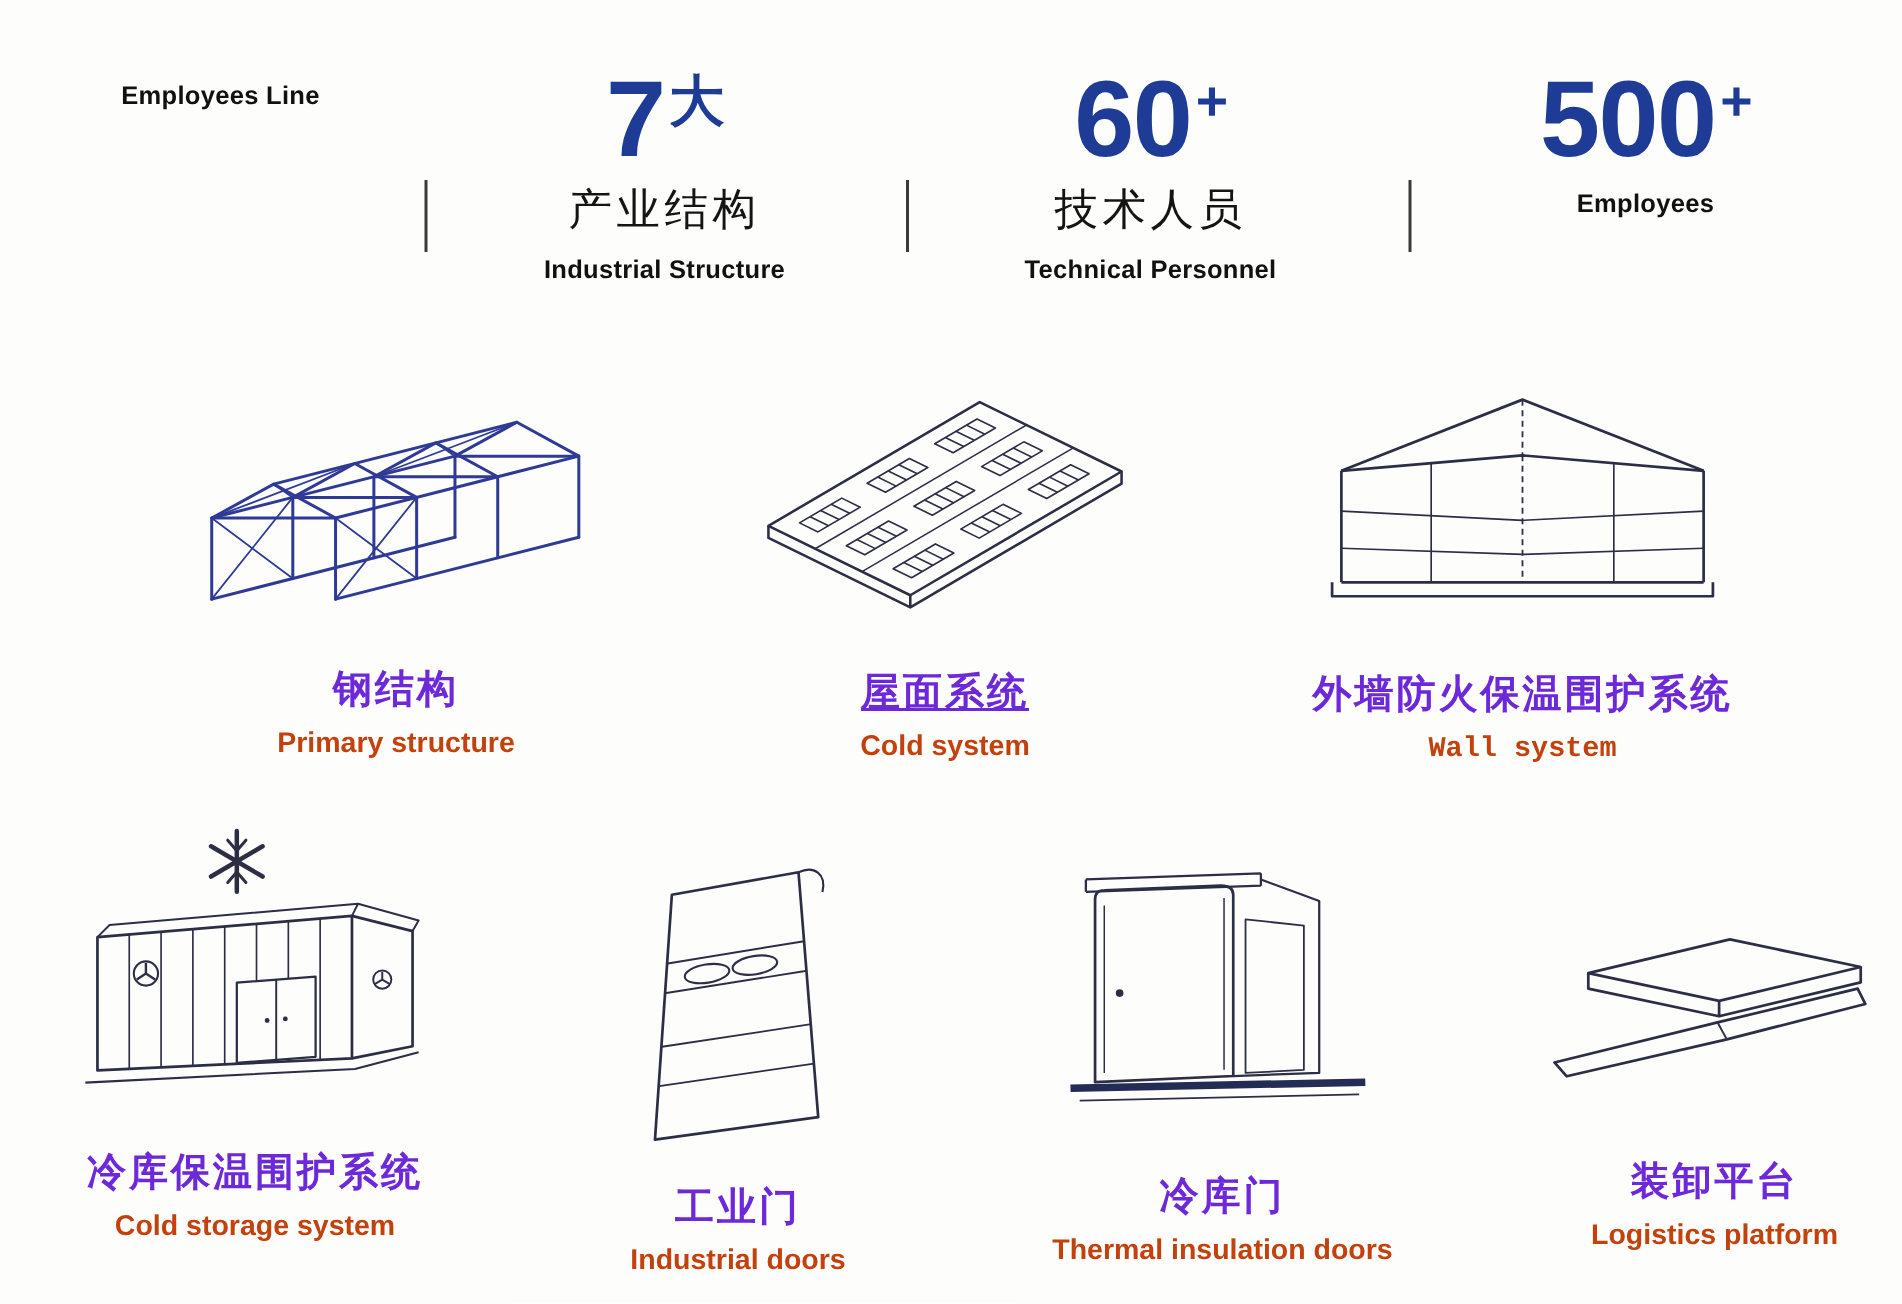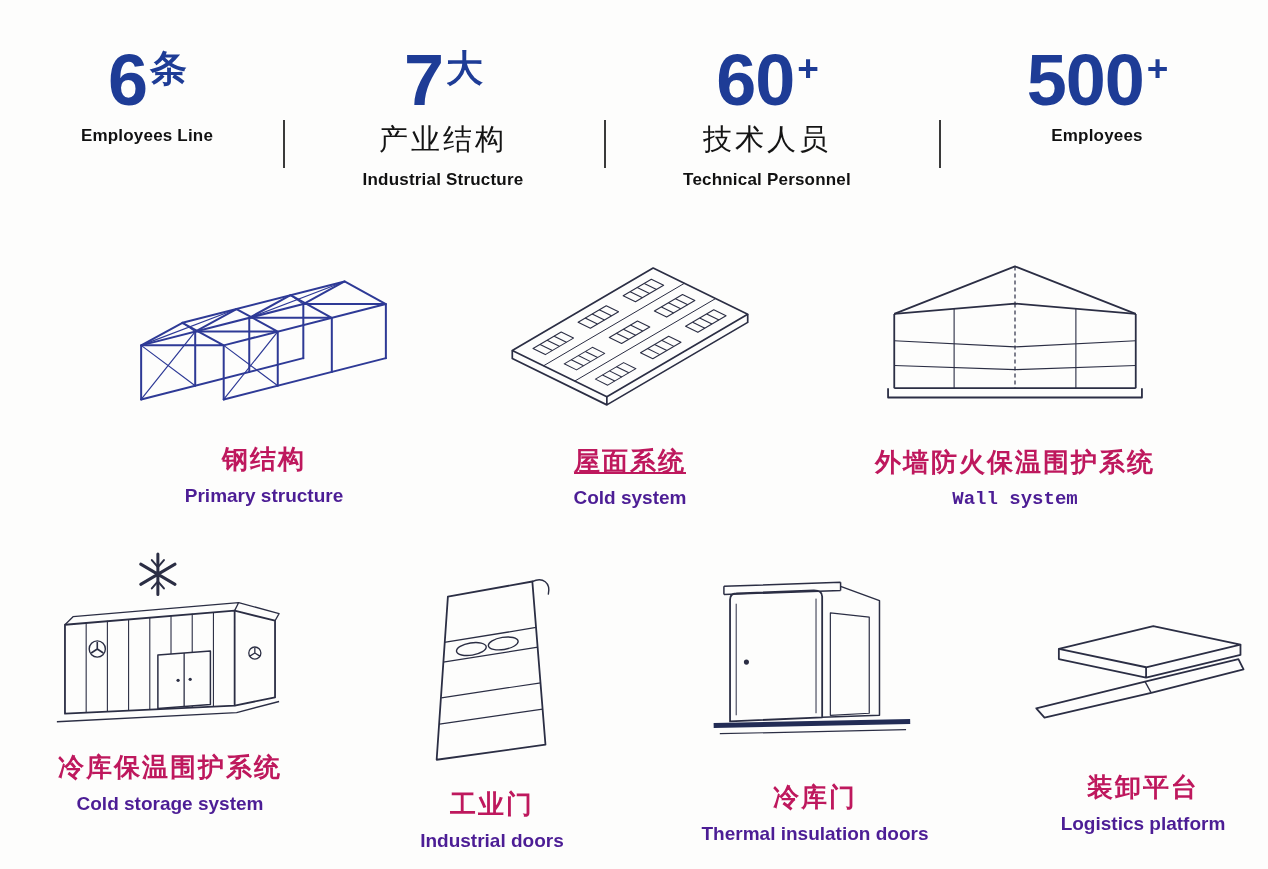--- a/index.html
+++ b/index.html
@@ -14,47 +14,46 @@
   .stat{position:absolute;top:44px;width:210px;text-align:center;}
   .stat .num{font-size:72px;font-weight:800;color:#1e3c96;line-height:1.0;letter-spacing:-1px;}
   .stat .num .u{font-size:37px;position:relative;top:-24px;margin-left:3px;font-weight:800;}
   .stat .zh{font-size:29px;color:#141414;margin-top:4px;letter-spacing:3px;font-weight:500;}
   .stat .en{font-size:17px;font-weight:700;color:#111;margin-top:10px;letter-spacing:0.2px;}
   .stat-divider{position:absolute;top:120px;width:2px;height:48px;background:#3a3a3a;}
 
   
   .product{position:absolute;text-align:center;}
   .product .art{display:flex;justify-content:center;align-items:flex-end;}
-  .product .zh{font-size:26px;font-weight:700;color:#be185d;letter-spacing:2px;}
-  .product .en{font-size:19px;font-weight:700;color:#4c1d95;margin-top:8px;}
+  .product .zh{font-size:26px;font-weight:700;color:#6d28d9;letter-spacing:2px;}
+  .product .en{font-size:19px;font-weight:700;color:#c2410c;margin-top:8px;}
 
   .p-steel{left:118px;top:252px;width:292px;}
   .p-steel .zh{margin-top:18px;}
   .p-roof{left:492px;top:258px;width:276px;}
   .p-roof .zh{margin-top:20px;text-decoration:underline;}
   .p-wall{left:848px;top:256px;width:334px;font-family:Liberation Mono, monospace;}
   .p-wall .zh{margin-top:34px;}
   .p-cold{left:22px;top:548px;width:296px;}
-  .p-cold .zh{}
+  .p-cold .zh{margin-top:14px;}
   .p-inddoor{left:392px;top:574px;width:200px;text-align:center;}
   .p-inddoor .zh{margin-top:16px;}
   .p-thermal{left:688px;top:558px;width:254px;}
   .p-thermal .art{margin-top:14px;}
   .p-thermal .zh{margin-top:34px;}
   .p-platform{left:1016px;top:552px;width:254px;}
   .p-platform .art{margin-top:66px;}
   .p-platform .zh{margin-top:34px;}
 </style>
 </head>
 <body>
 
 <div class="page">
 
   <div class="stat" style="left:42px">
-    <div class="num"><span>6</span><span class="u">条</span></div>
     <div class="en">Employees Line</div>
   </div>
   <div class="stat-divider" style="left:283px"></div>
 
   <div class="stat" style="left:338px">
     <div class="num"><span>7</span><span class="u">大</span></div>
     <div class="zh">产业结构</div>
     <div class="en">Industrial Structure</div>
   </div>
   <div class="stat-divider" style="left:604px"></div>

